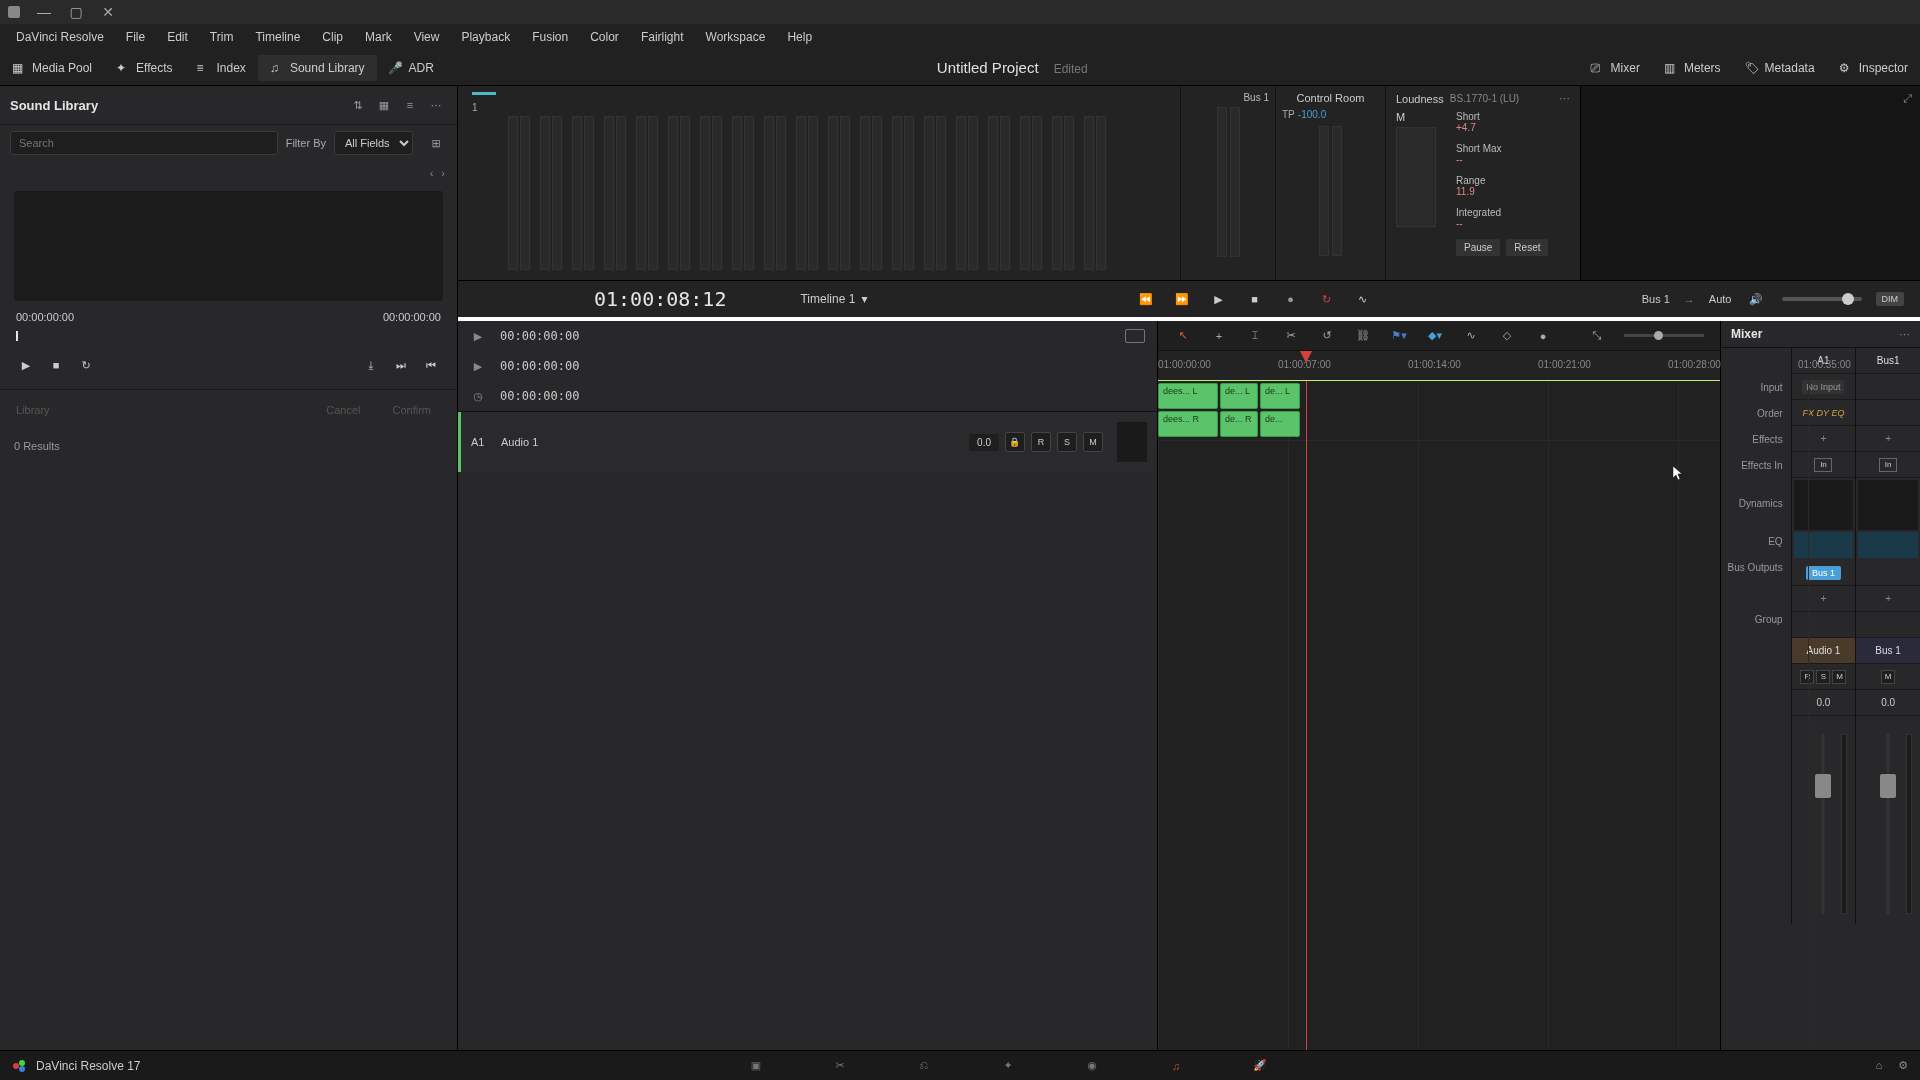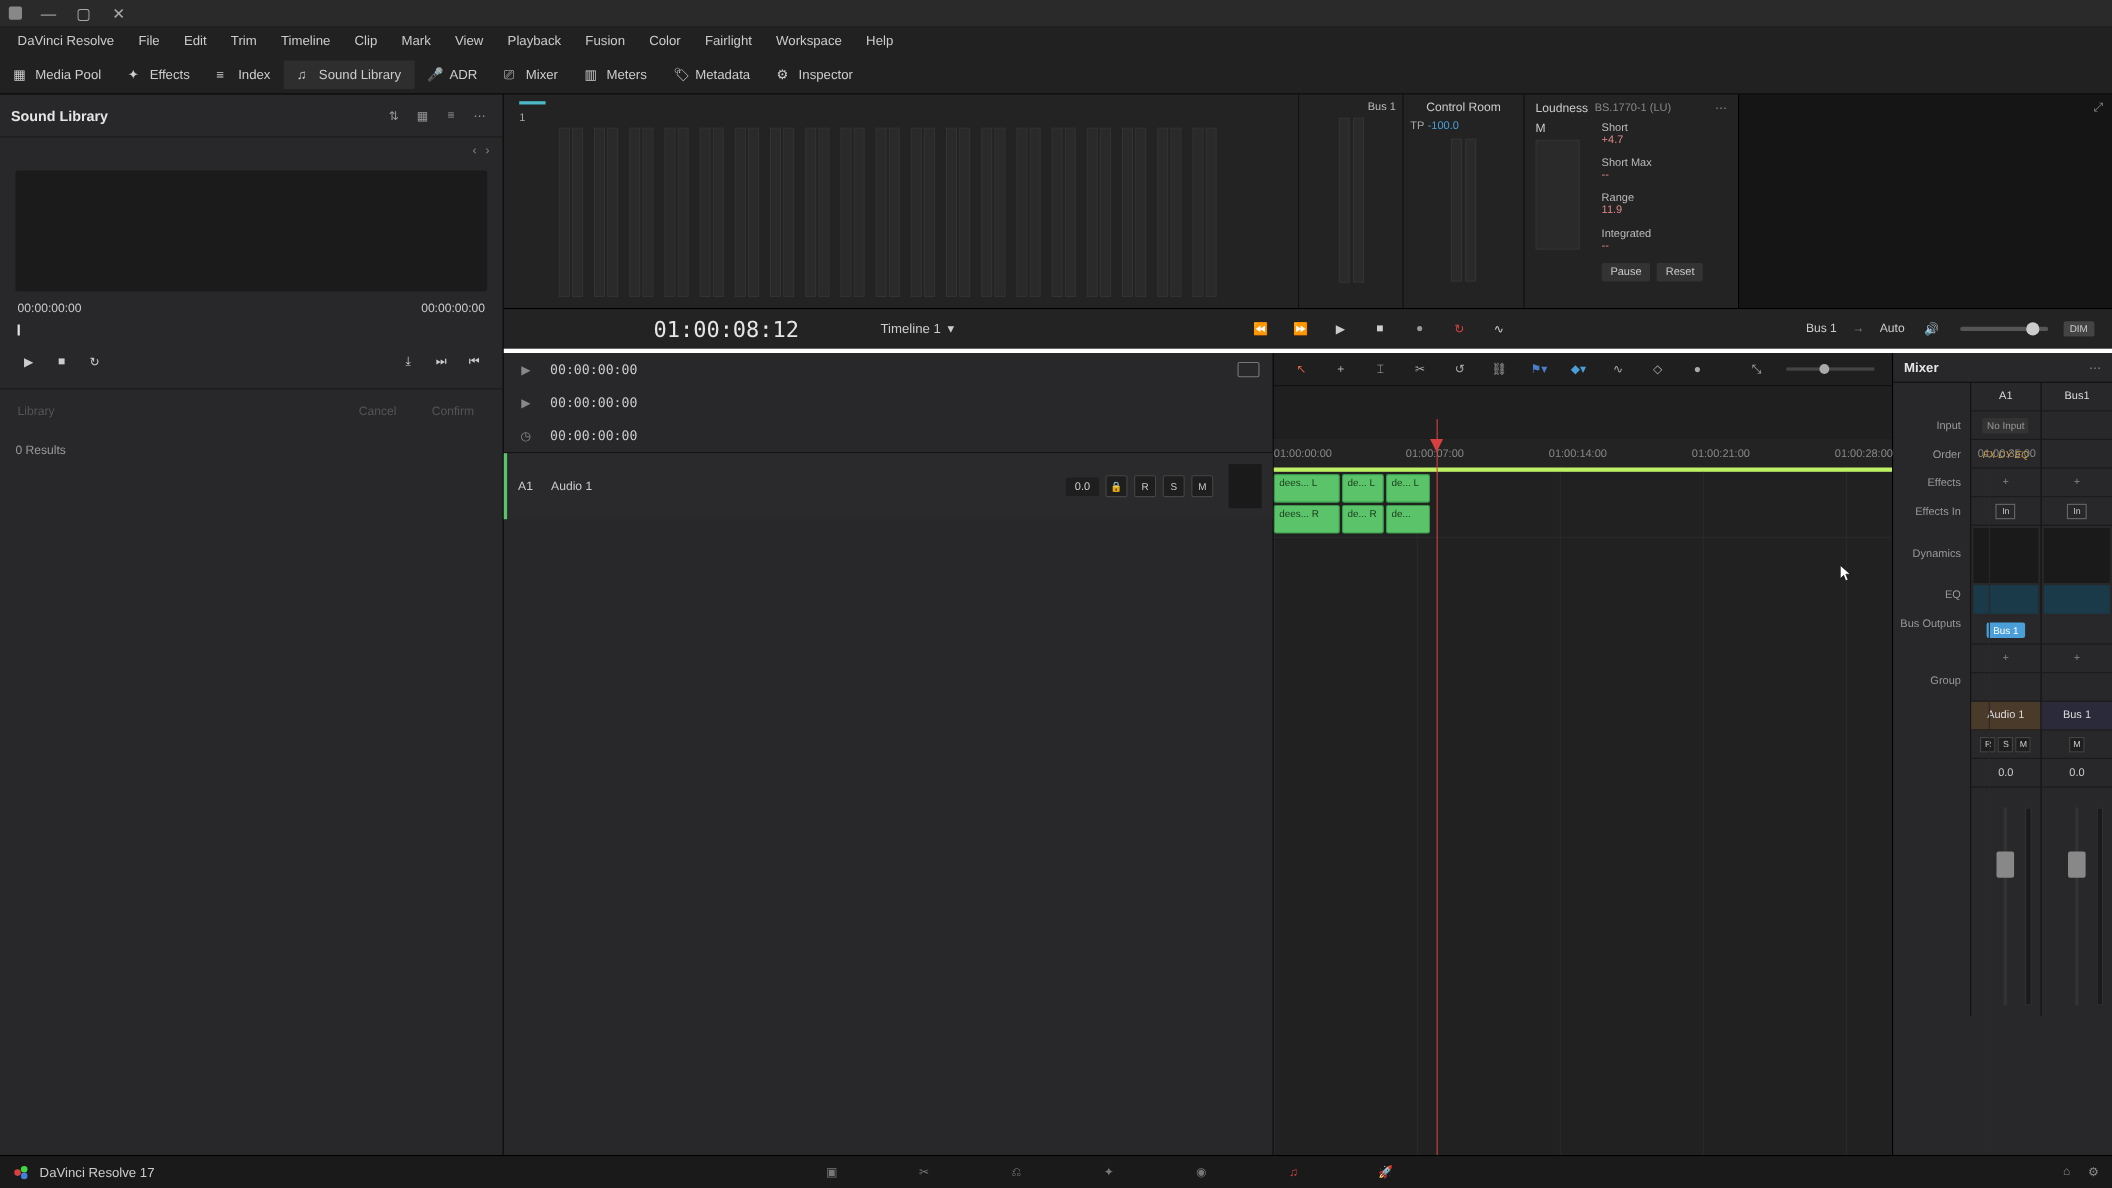--- a/index.html
+++ b/index.html
@@ -119,21 +119,21 @@
 .tl-right { flex: 1; background: #1f1f1f; display: flex; flex-direction: column; position: relative; }
 .tl-tools { height: 30px; display: flex; align-items: center; gap: 18px; padding: 0 16px; border-bottom: 1px solid #111; }
 .tl-tools .tool { width: 18px; height: 18px; color: #aaa; cursor: pointer; display: flex; align-items: center; justify-content: center; }
 .tl-tools .tool.sel { color: #d86040; }
 .tl-tools .tool.flag { color: #4a7fc8; }
 .tl-tools .tool.marker { color: #4a9fd8; }
 .tl-tools .tspacer { flex: 1; }
 .tl-tools .zoomslider { width: 80px; height: 3px; background: #444; position: relative; }
 .tl-tools .zoomslider .zknob { position: absolute; left: 30px; top: -3px; width: 9px; height: 9px; background: #aaa; border-radius: 50%; }
 
-.tl-ruler { height: 30px; background: #232323; position: relative; border-bottom: 4px solid #bef264; margin-top: 48px; }
+.tl-ruler { height: 30px; background: #232323; position: relative; border-bottom: 1px solid #bef264; }
 .tl-ruler .tick { position: absolute; top: 8px; font-size: 10px; color: #888; }
 .tl-ruler .playhead { position: absolute; top: 0; width: 12px; height: 12px; background: #d84040; clip-path: polygon(0 0, 100% 0, 50% 100%); }
 .tl-playline { position: absolute; top: 60px; bottom: 0; width: 1px; background: #d84040; z-index: 5; }
 
 .tl-tracks { flex: 1; position: relative; background: #212121; }
 .tl-track-lane { height: 60px; position: relative; border-bottom: 1px solid #2a2a2a; }
 .tl-clip { position: absolute; top: 2px; height: 26px; background: #5bc46a; border: 1px solid #3a9a4a; border-radius: 2px; padding: 2px 4px; font-size: 9px; color: #1a3a1a; overflow: hidden; }
 .tl-clip.row2 { top: 30px; }
 .tl-grid-line { position: absolute; top: 0; bottom: 0; width: 1px; background: #2a2a2a; }
 
@@ -215,20 +215,24 @@
       <span>Index</span>
     </div>
   <div class="tbbtn active">
       <span class="tbicon">♫</span>
       <span>Sound Library</span>
     </div>
   <div class="tbbtn">
       <span class="tbicon">🎤</span>
       <span>ADR</span>
     </div>
+  <div class="center">
+    <span class="proj">Untitled Project</span>
+    <span class="edited">Edited</span>
+  </div>
   <div class="right">
     <div class="tbbtn">
         <span class="tbicon">⎚</span>
         <span>Mixer</span>
       </div>
     <div class="tbbtn">
         <span class="tbicon">▥</span>
         <span>Meters</span>
       </div>
     <div class="tbbtn">
@@ -244,20 +248,26 @@
 
 <div class="main">
 
   <div class="sidebar">
     <div class="sb-header">
       <div class="sb-title">Sound Library</div>
       <div class="sb-hicon">⇅</div>
       <div class="sb-hicon">▦</div>
       <div class="sb-hicon">≡</div>
       <div class="sb-hicon">⋯</div>
+    </div>
+    <div class="sb-search">
+      <input type="text" placeholder="Search" style="">
+      <span class="filterlabel">Filter By</span>
+      <select><option>All Fields</option></select>
+      <div class="sb-hicon">⊞</div>
     </div>
     <div class="sb-nav">
       <span>‹</span>
       <span>›</span>
     </div>
     <div class="sb-preview"></div>
     <div class="sb-time">
       <span>00:00:00:00</span>
       <span>00:00:00:00</span>
     </div>

